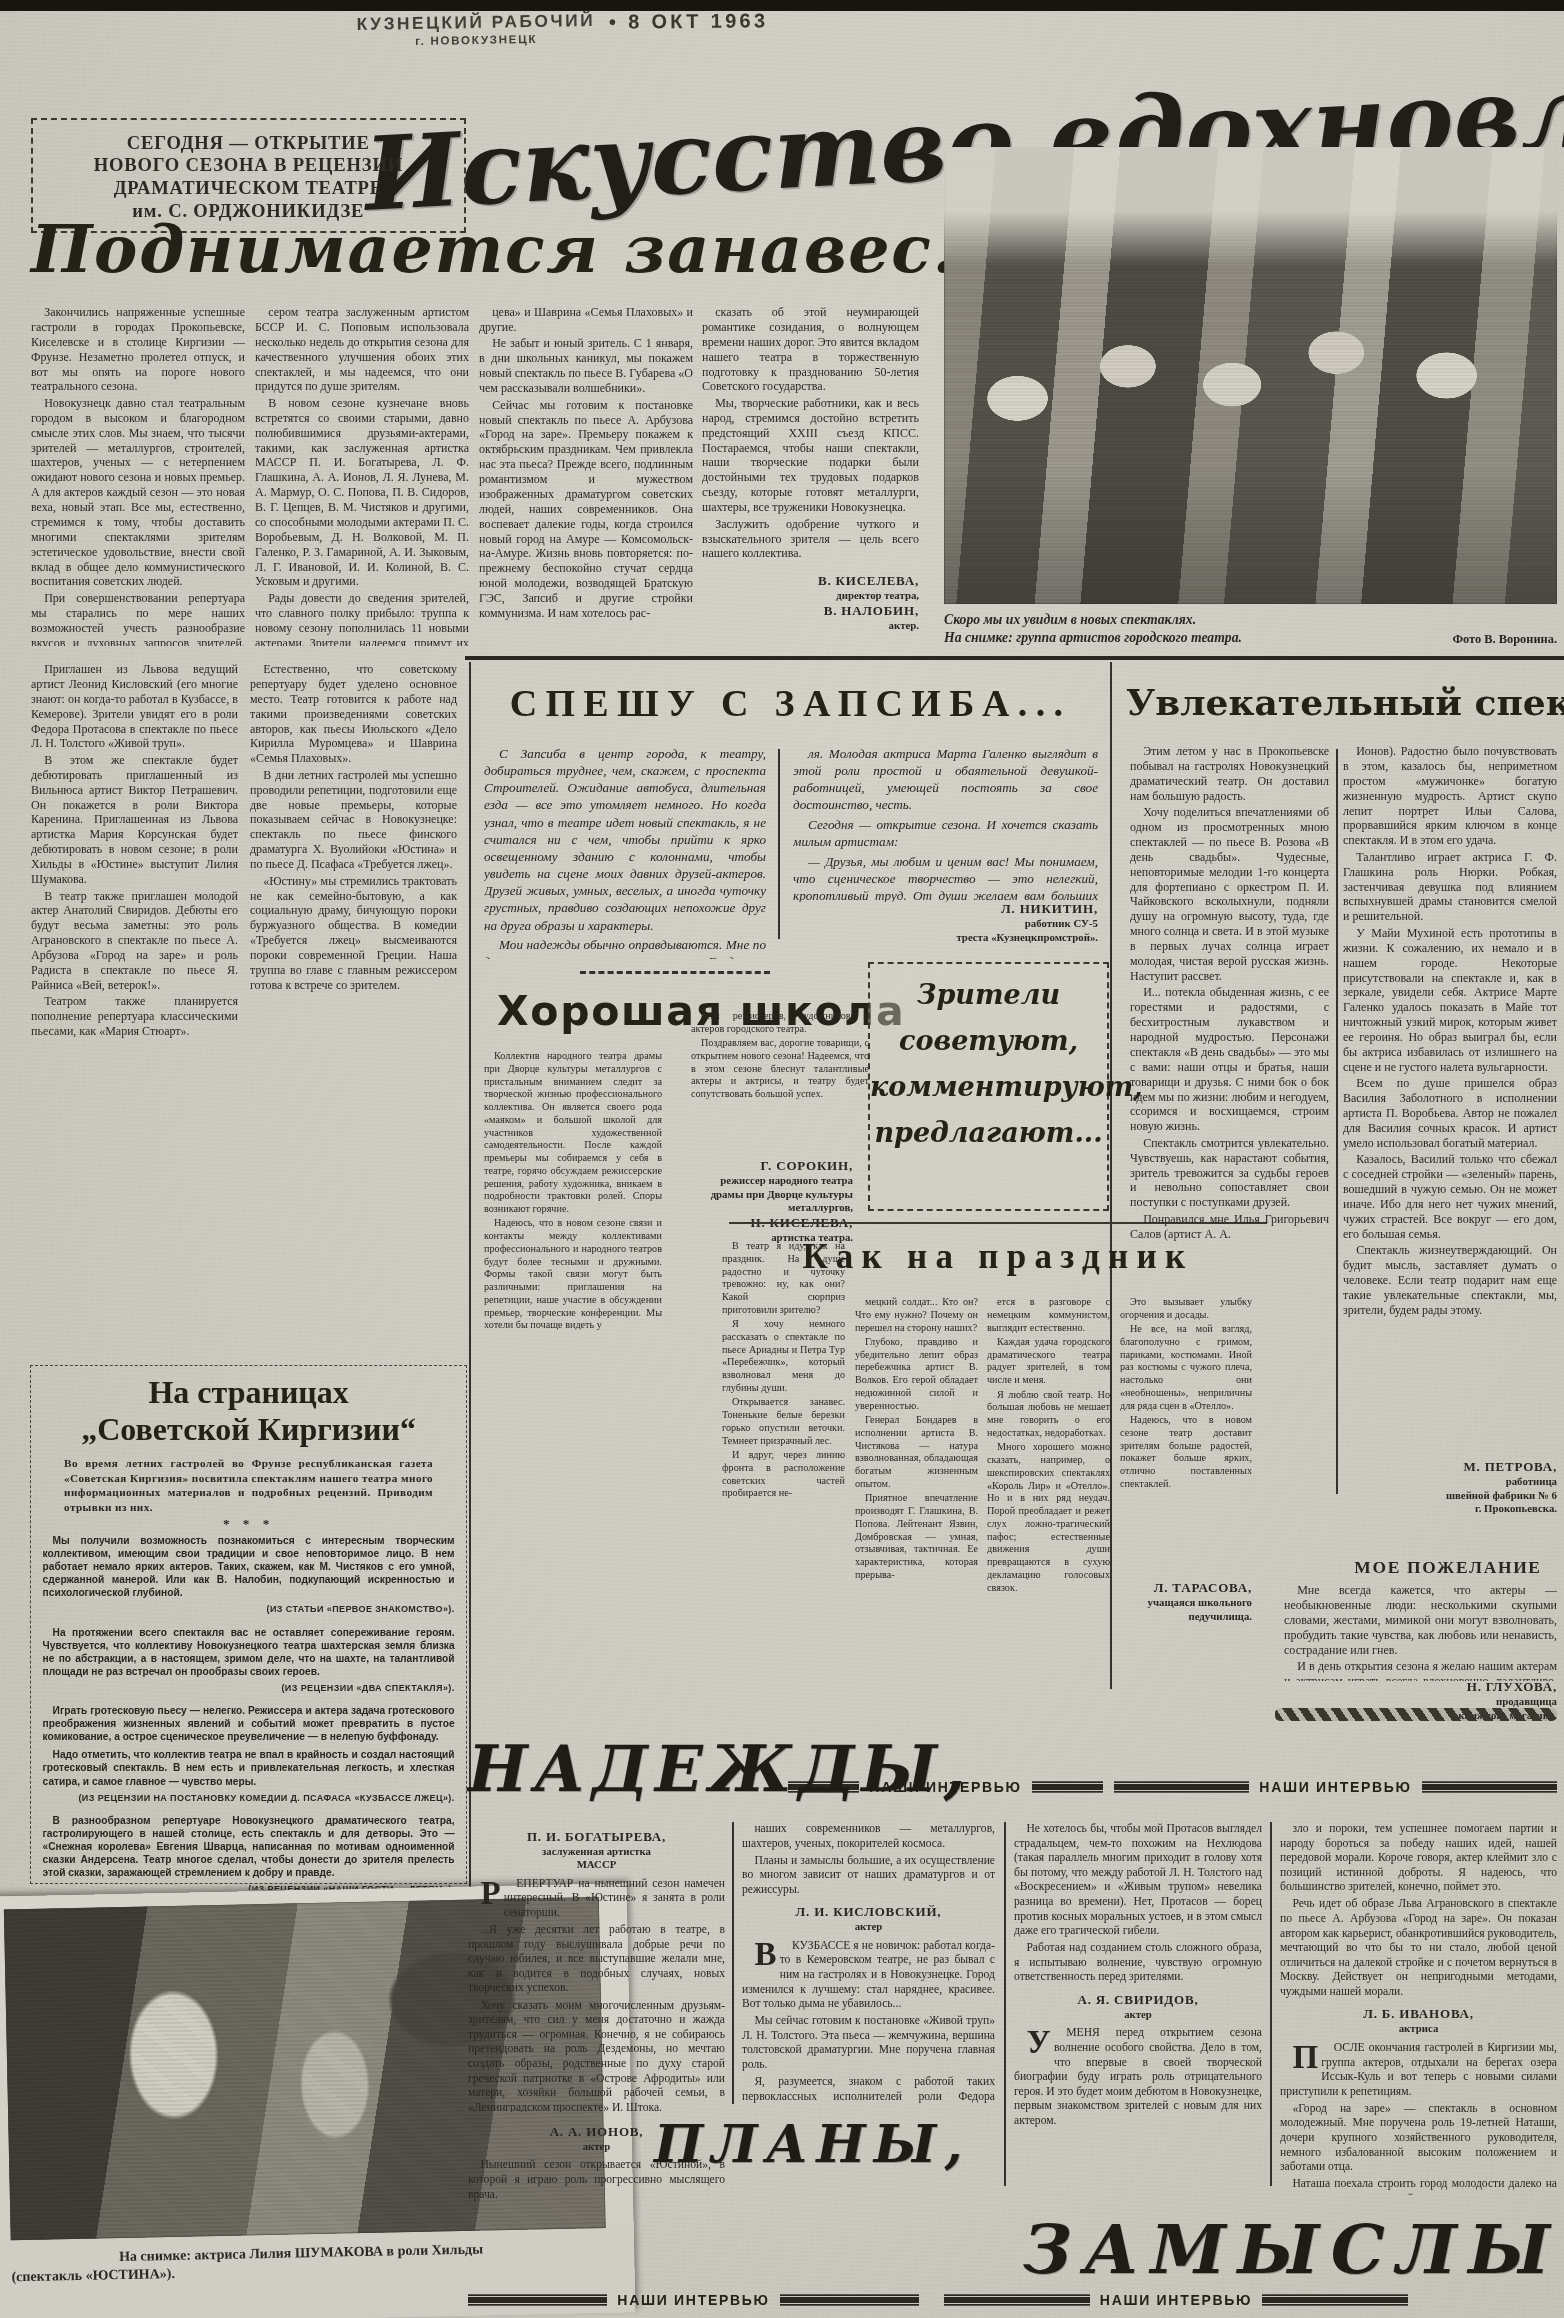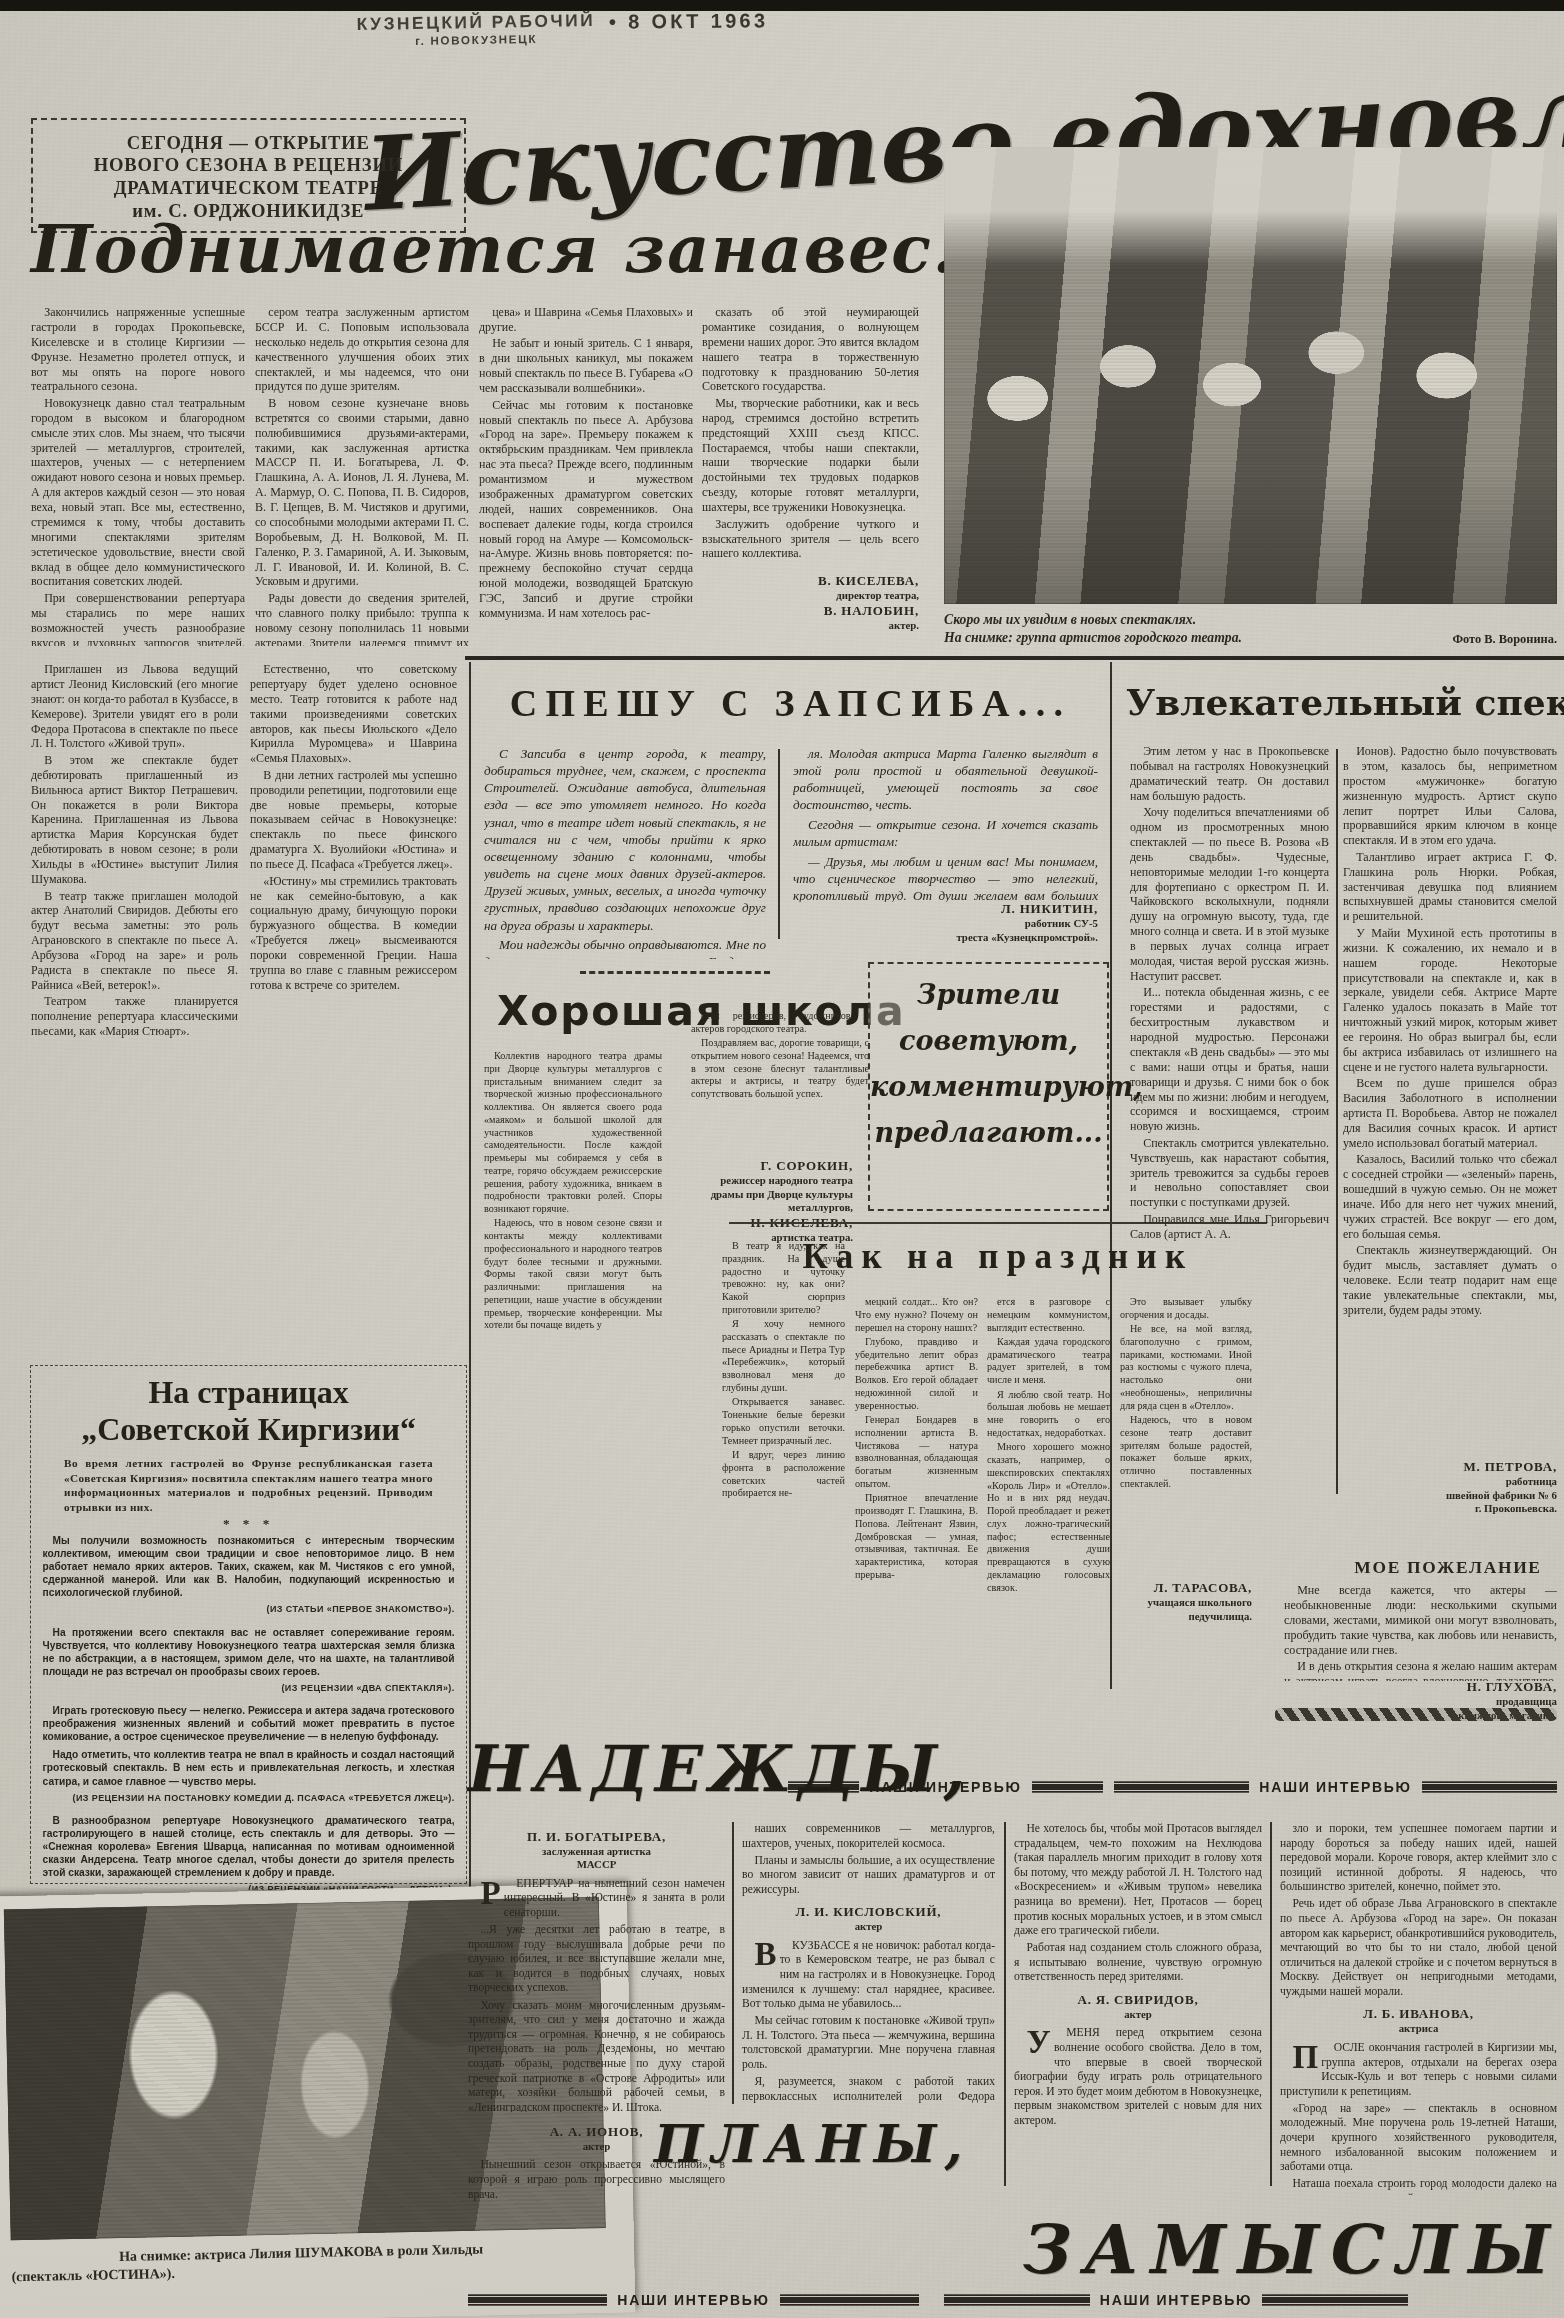--- a/index.html
+++ b/index.html
@@ -290,21 +290,21 @@
     <div class="kir-title">„Советской Киргизии“</div>
     <div class="kir-intro" style="margin-top:8.3px;">Во время летних гастролей во Фрунзе республиканская газета «Советская Киргизия» посвятила спектаклям нашего театра много информационных материалов и подробных рецензий. Приводим отрывки из них.</div>
     <div class="kir-star">* * *</div>
     <div class="kir-list clip" style="height:356px;">
         <p>Мы получили возможность познакомиться с интересным творческим коллективом, имеющим свои традиции и свое неповторимое лицо. В нем работает немало ярких актеров. Таких, скажем, как М. Чистяков с его умной, сдержанной манерой. Или как В. Налобин, подкупающий искренностью и психологической глубиной.</p>
         <p>(ИЗ СТАТЬИ «ПЕРВОЕ ЗНАКОМСТВО»).</p>
         <p>На протяжении всего спектакля вас не оставляет сопереживание героям. Чувствуется, что коллективу Новокузнецкого театра шахтерская земля близка не по абстракции, а в настоящем, зримом деле, что на шахте, на талантливой площади не раз встречал он прообразы своих героев.</p>
         <p>(ИЗ РЕЦЕНЗИИ «ДВА СПЕКТАКЛЯ»).</p>
         <p>Играть гротесковую пьесу — нелегко. Режиссера и актера задача гротескового преображения жизненных явлений и событий может превратить в пустое комикование, а острое сценическое преувеличение — в нелепую буффонаду.</p>
         <p>Надо отметить, что коллектив театра не впал в крайность и создал настоящий гротесковый спектакль. В нем есть и привлекательная легкость, и хлесткая сатира, и самое главное — чувство меры.</p>
-        <p>(ИЗ РЕЦЕНЗИИ НА ПОСТАНОВКУ КОМЕДИИ Д. ПСАФАСА «ТРЕБУЕТСЯ ЛЖЕЦ»).</p>
+        <p>(ИЗ РЕЦЕНЗИИ НА ПОСТАНОВКУ КОМЕДИИ Д. ПСАФАСА «КУЗБАССЕ ЛЖЕЦ»).</p>
         <p>В разнообразном репертуаре Новокузнецкого драматического театра, гастролирующего в нашей столице, есть спектакль и для детворы. Это — «Снежная королева» Евгения Шварца, написанная по мотивам одноименной сказки Андерсена. Театр многое сделал, чтобы донести до зрителя прелесть этой сказки, заражающей стремлением к добру и правде.</p>
         <p>(ИЗ РЕЦЕНЗИИ «НАШИ ГОСТИ — ДЕТЯМ»).</p>
       </div>
   </div>
 
   <div class="abs clipping" style="left:-6.6px;top:1890px;width:638px;height:429px;">
     <div class="abs photo ph-bot" style="left:15px;top:13.2px;width:595px;height:331px;"></div>
     <div class="abs caption" style="left:15px;top:354px;width:580px;font-size:14px;">
       <div style="text-align:center;font-style:normal;font-weight:bold;">На снимке: актриса Лилия ШУМАКОВА в роли Хильды</div>
       <div style="font-style:normal;font-weight:bold;">(спектакль «ЮСТИНА»).</div>

